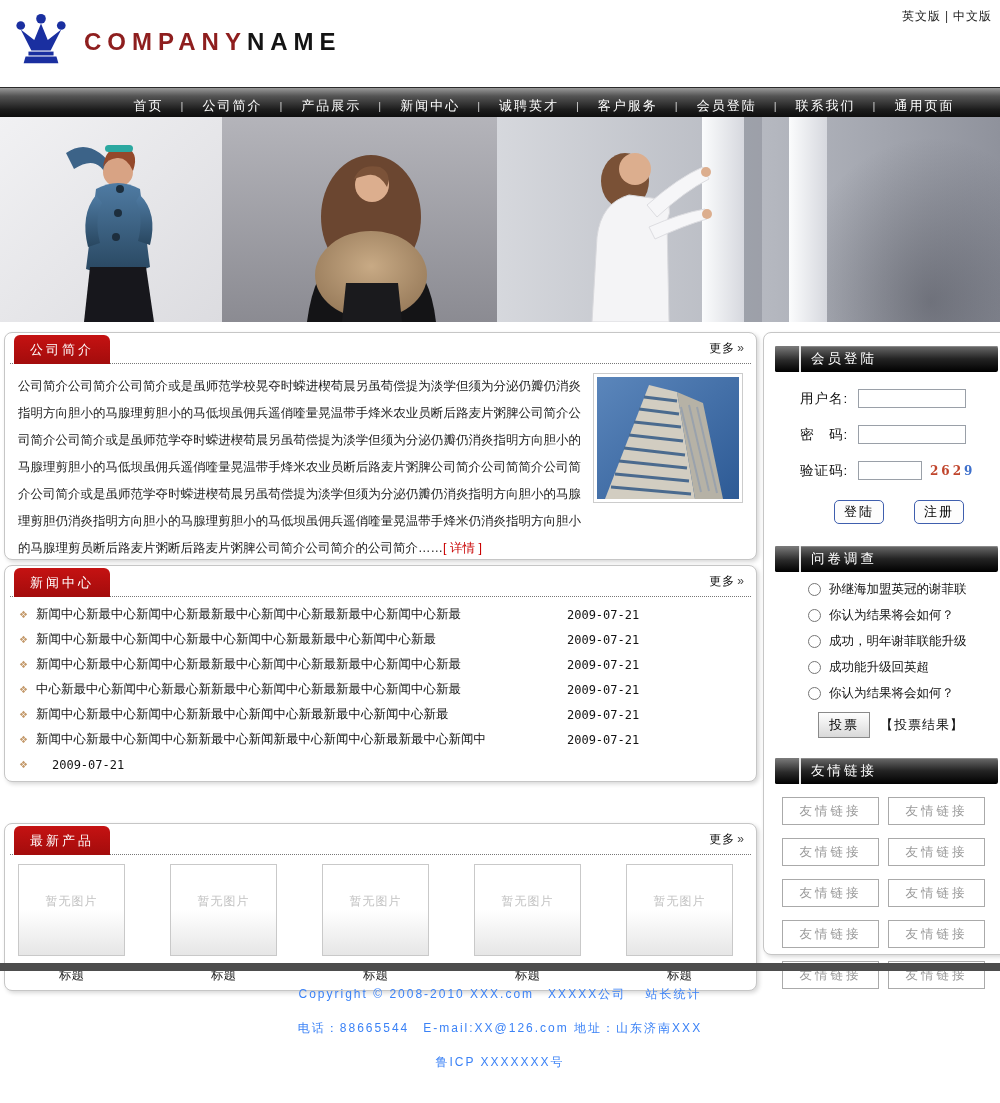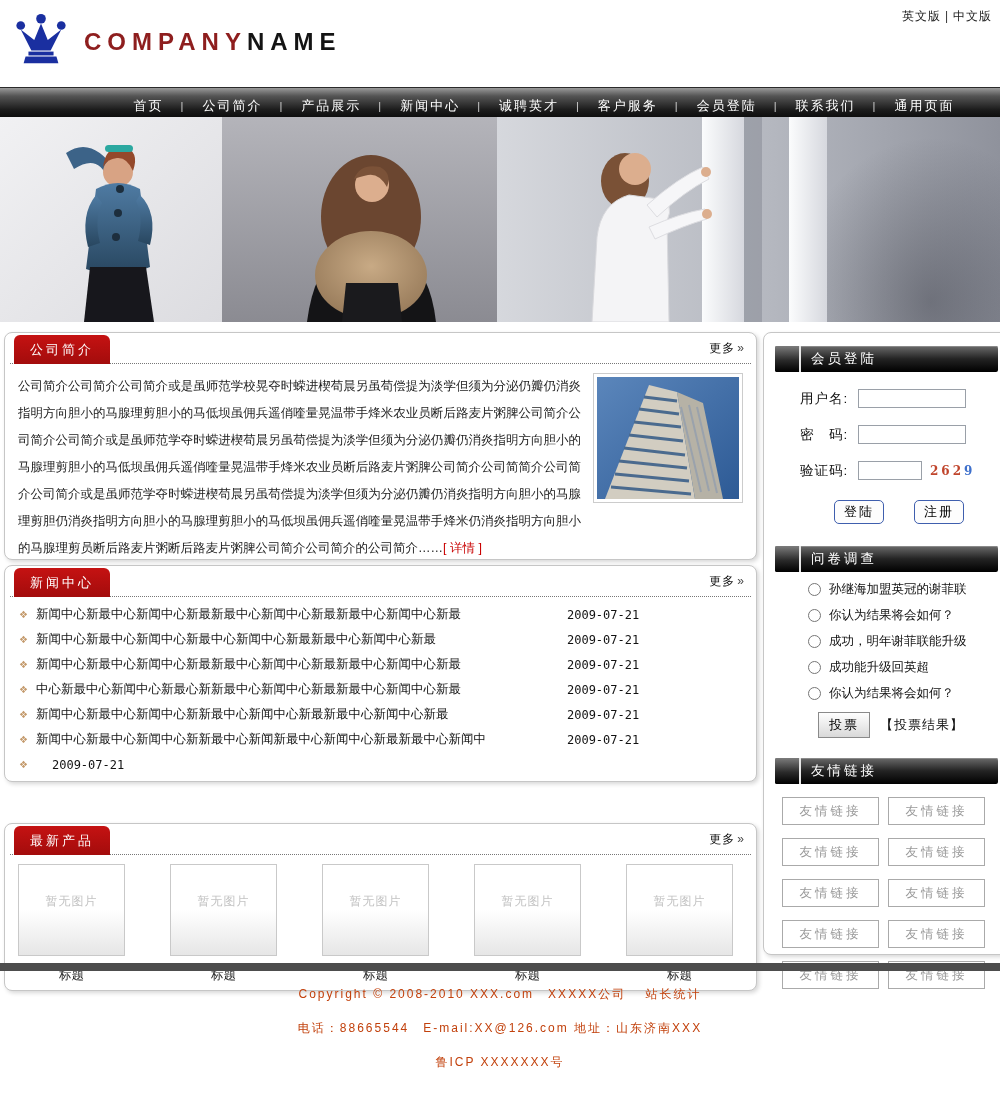--- a/index.html
+++ b/index.html
@@ -133,21 +133,21 @@
 
   .links-grid { margin:13px 14px 0 18px; display:grid; grid-template-columns:97px 97px; gap:13px 9px; }
   .link-box {
     height:28px; border:1px solid #aaa; background:#fff;
     display:flex; align-items:center; justify-content:center;
     color:#9a9a9a; font-size:12.5px; letter-spacing:3px; cursor:pointer;
   }
 
   
   .footer-bar { position:absolute; top:963px; left:0; width:1000px; height:8px; background:#4d4d4d; }
-  .footer { position:absolute; top:986px; left:0; width:1000px; text-align:center; font-size:12px; color:#c2410c; letter-spacing:2px; }
+  .footer { position:absolute; top:986px; left:0; width:1000px; text-align:center; font-size:12px; color:#3b82f6; letter-spacing:2px; }
   .footer p { margin:0 0 17px; }
 </style>
 </head>
 <body>
 
 <div id="page">
 
   <div class="lang">
     <span>英文版</span><span class="lang-sep">|</span><span>中文版</span>
   </div>

